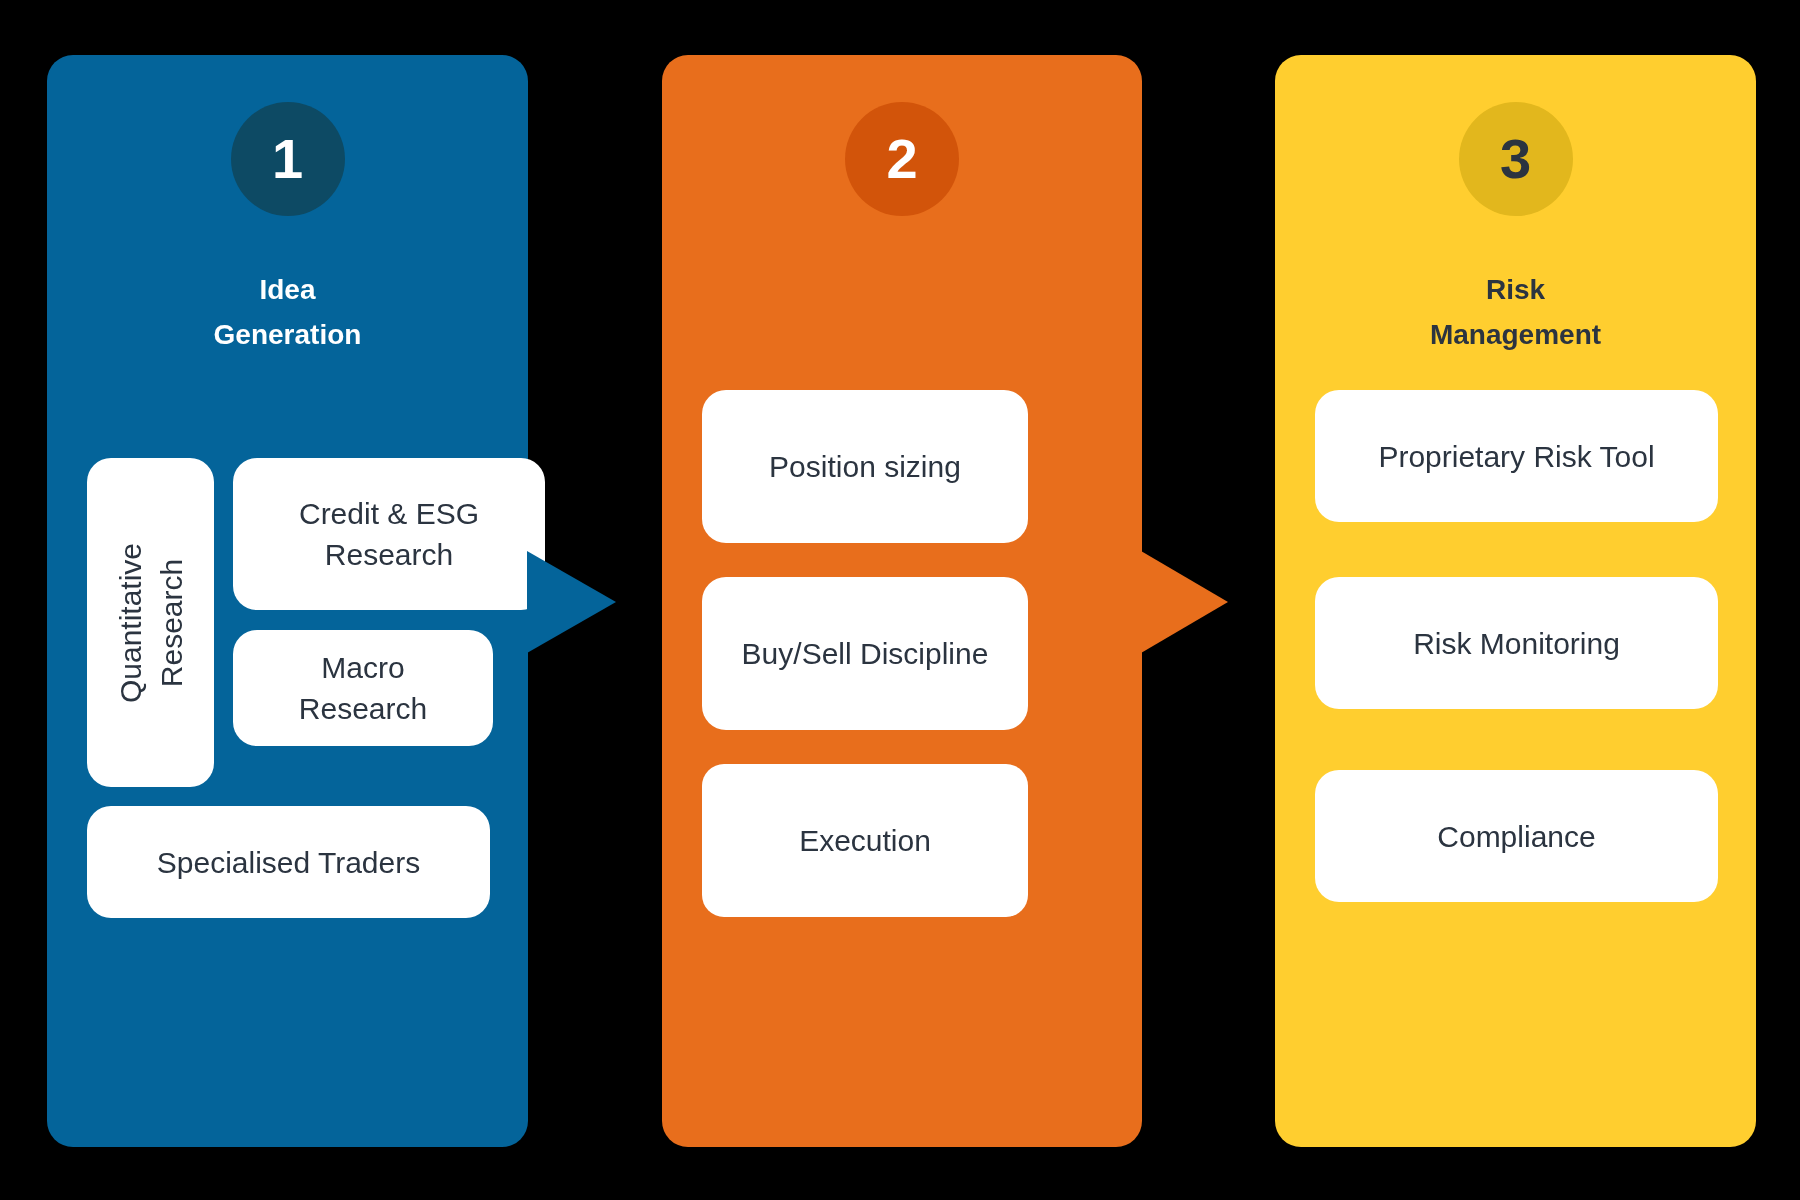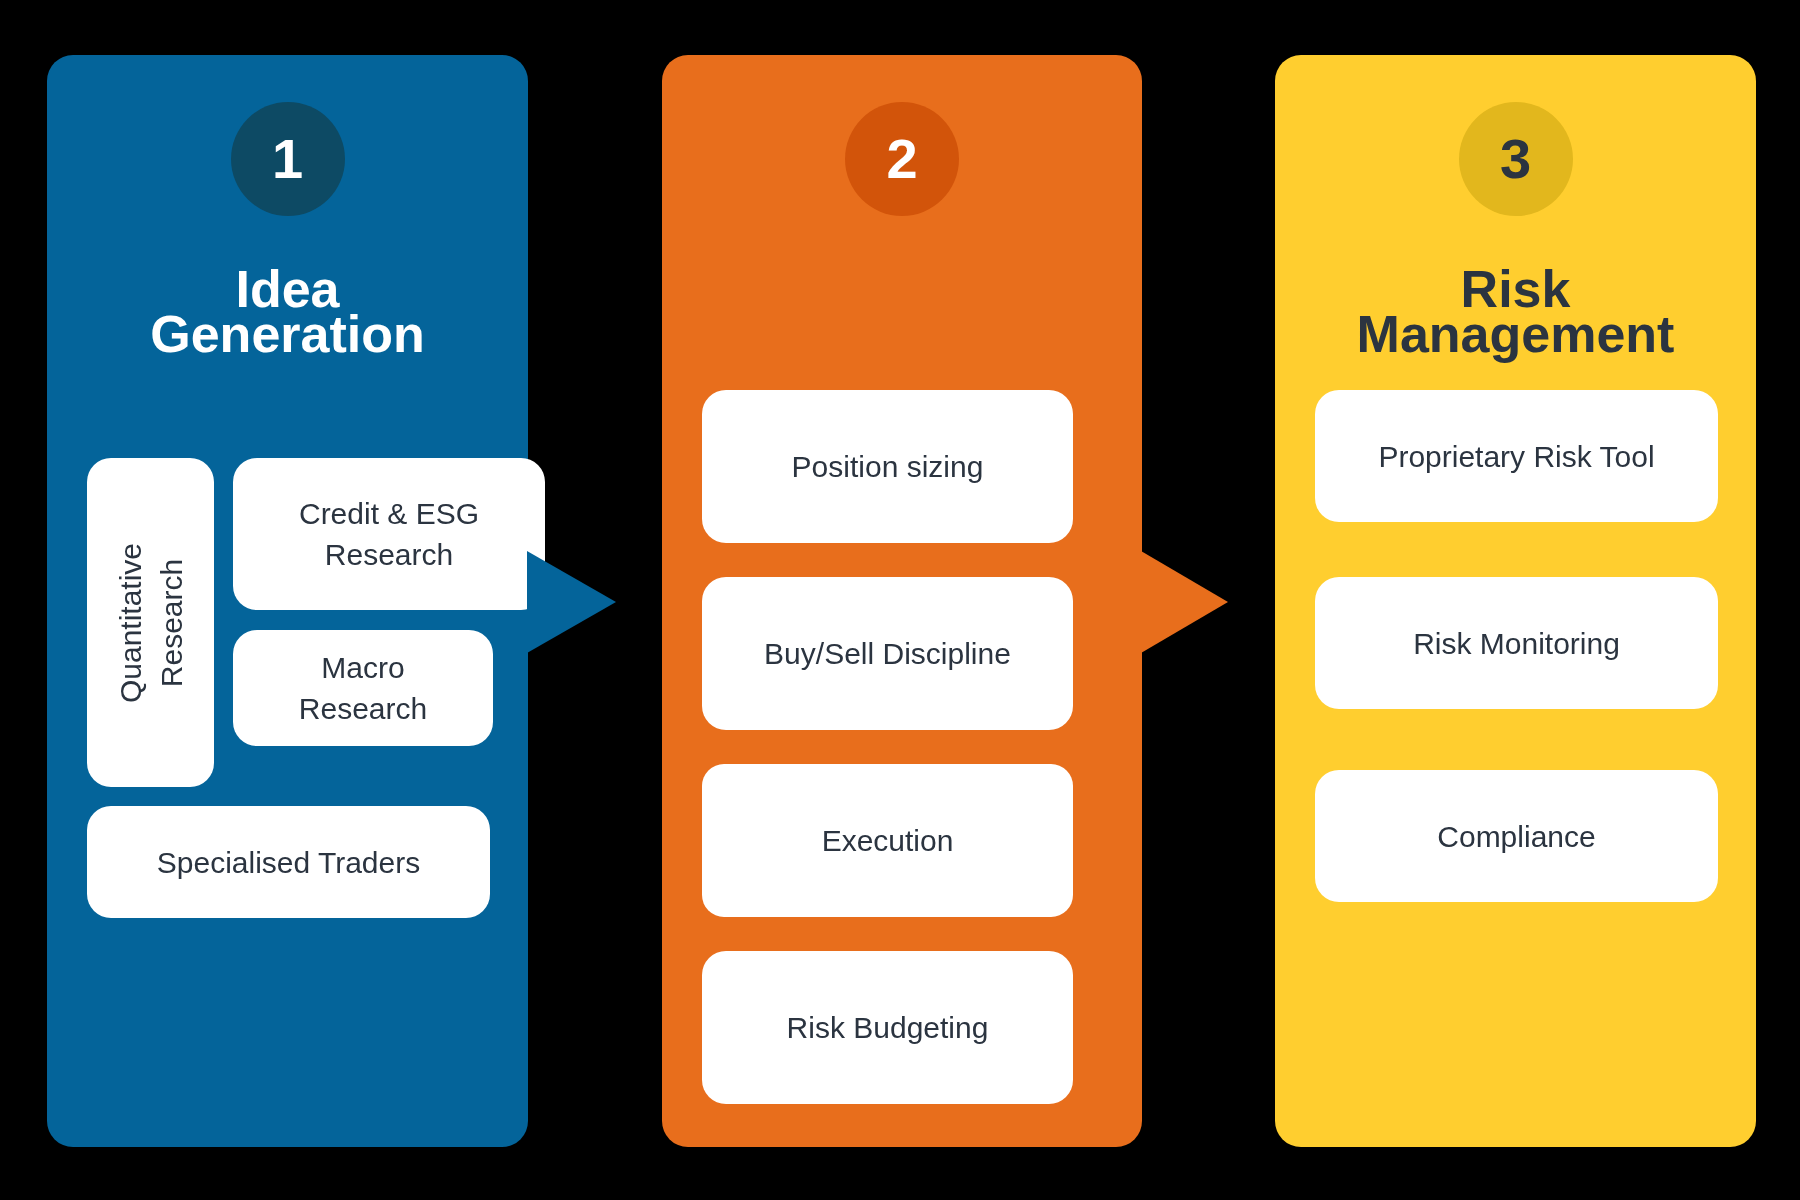--- a/index.html
+++ b/index.html
@@ -41,21 +41,21 @@
     font-size: 56px;
     font-weight: 700;
     line-height: 1;
   }
   .column-title {
     position: absolute;
     top: 212px;
     left: 0;
     width: 100%;
     text-align: center;
-    font-size: 52px;
+    font-size: 28px;
     font-weight: 700;
     line-height: 45px;
     white-space: pre-line;
   }
   .white-box {
     position: absolute;
     background: #FFFFFF;
     border-radius: 24px;
     display: flex;
     align-items: center;
@@ -77,21 +77,21 @@
     left: 50%;
     width: 320px;
     transform: translate(-50%, -50%) rotate(-90deg);
     text-align: center;
     white-space: pre-line;
     font-size: 30px;
     line-height: 41px;
     color: #2B3440;
   }
   
-  .c2-box { left: 40px; width: 371px; height: 153px; }
+  .c2-box { left: 40px; width: 326px; height: 153px; }
   .c2-b0 { top: 335px; }
   .c2-b1 { top: 522px; }
   .c2-b2 { top: 709px; border-radius: 22px; }
   .c2-b3 { top: 896px; }
   
   .c3-box { left: 40px; width: 403px; height: 132px; }
   .c3-b0 { top: 335px; }
   .c3-b1 { top: 522px; }
   .c3-b2 { top: 715px; }
 
@@ -130,21 +130,20 @@
   <div class="flow-arrow arrow-1" style="background-color: rgb(4, 100, 154);"></div>
 
   <div class="column col-2" style="background-color: rgb(232, 110, 28);">
     <div class="step-circle" style="background-color: rgb(210, 84, 10);">
       <span class="step-number" style="color: rgb(255, 255, 255);">2</span>
     </div>
 
     <div class="white-box c2-box c2-b0">Position sizing</div>
     <div class="white-box c2-box c2-b1">Buy/Sell Discipline</div>
     <div class="white-box c2-box c2-b2">Execution</div>
-    <div class="white-box c2-box c2-b3">Risk Budgeting</div>
   </div>
 
   <div class="flow-arrow arrow-2" style="background-color: rgb(232, 110, 28);"></div>
 
   <div class="column col-3" style="background-color: rgb(255, 206, 47);">
     <div class="step-circle" style="background-color: rgb(226, 183, 29);">
       <span class="step-number" style="color: rgb(43, 52, 64);">3</span>
     </div>
     <div class="column-title" style="color: rgb(43, 52, 64);">Risk
 Management</div>

